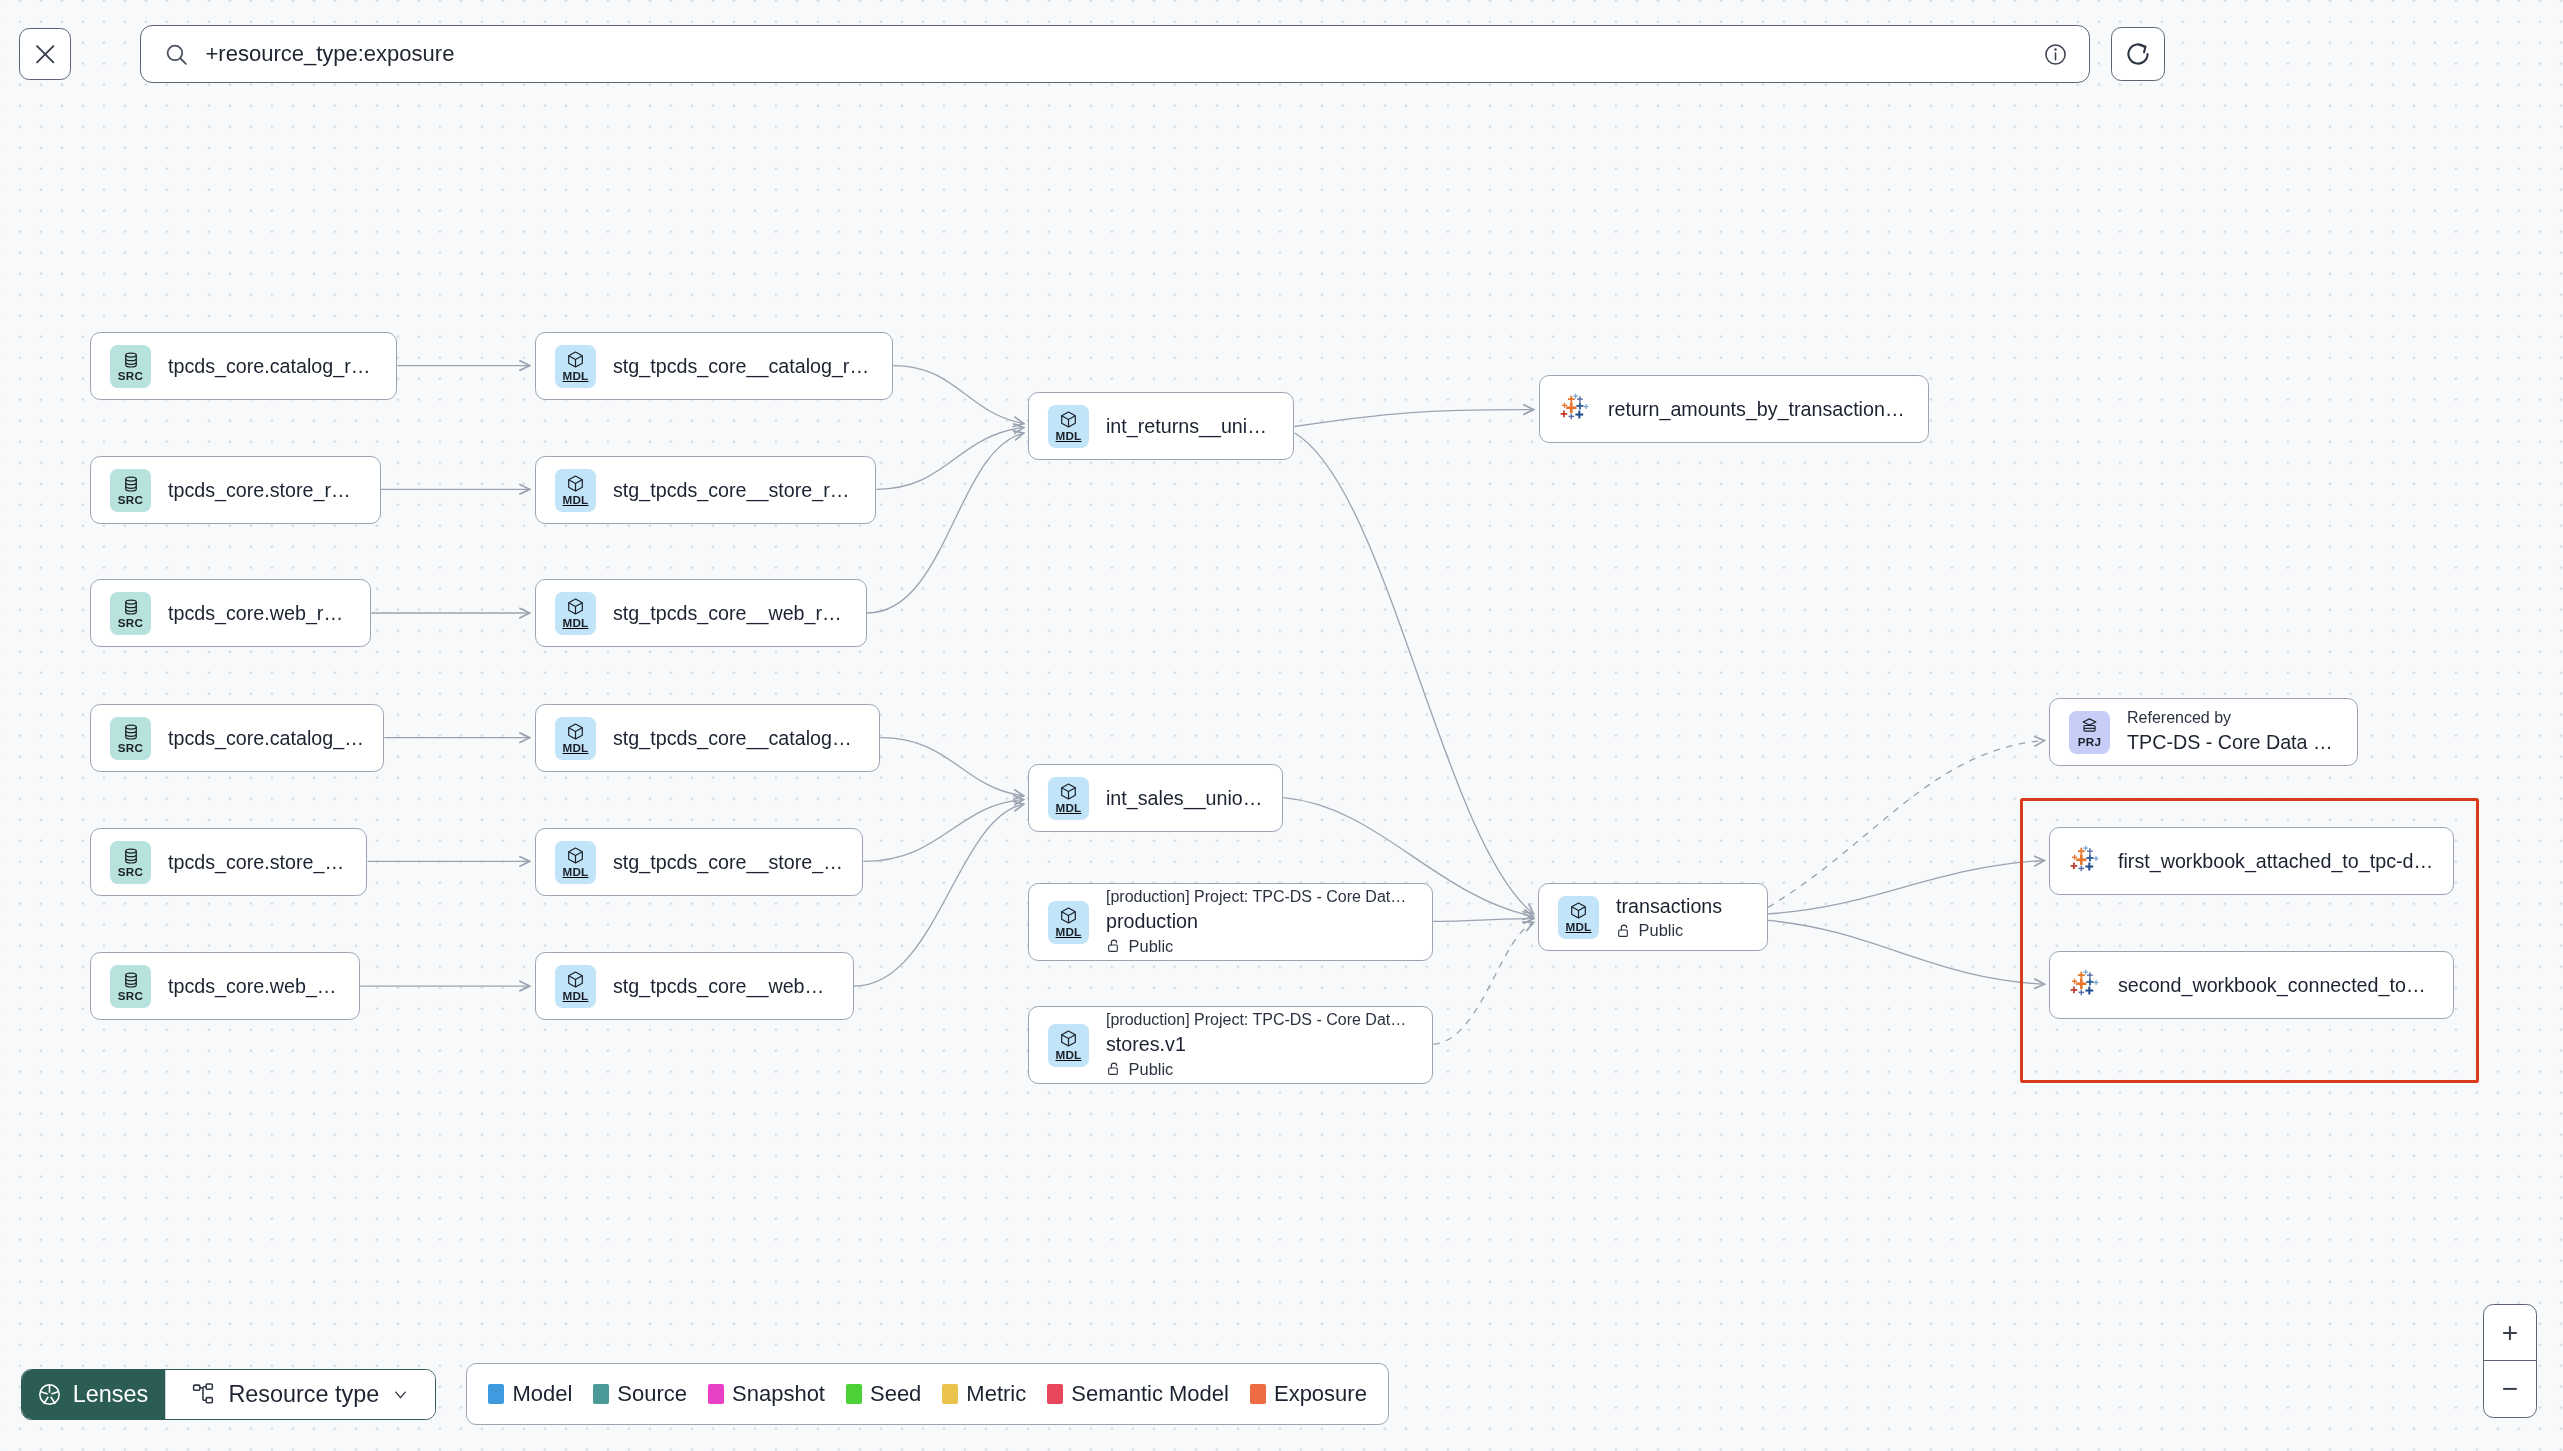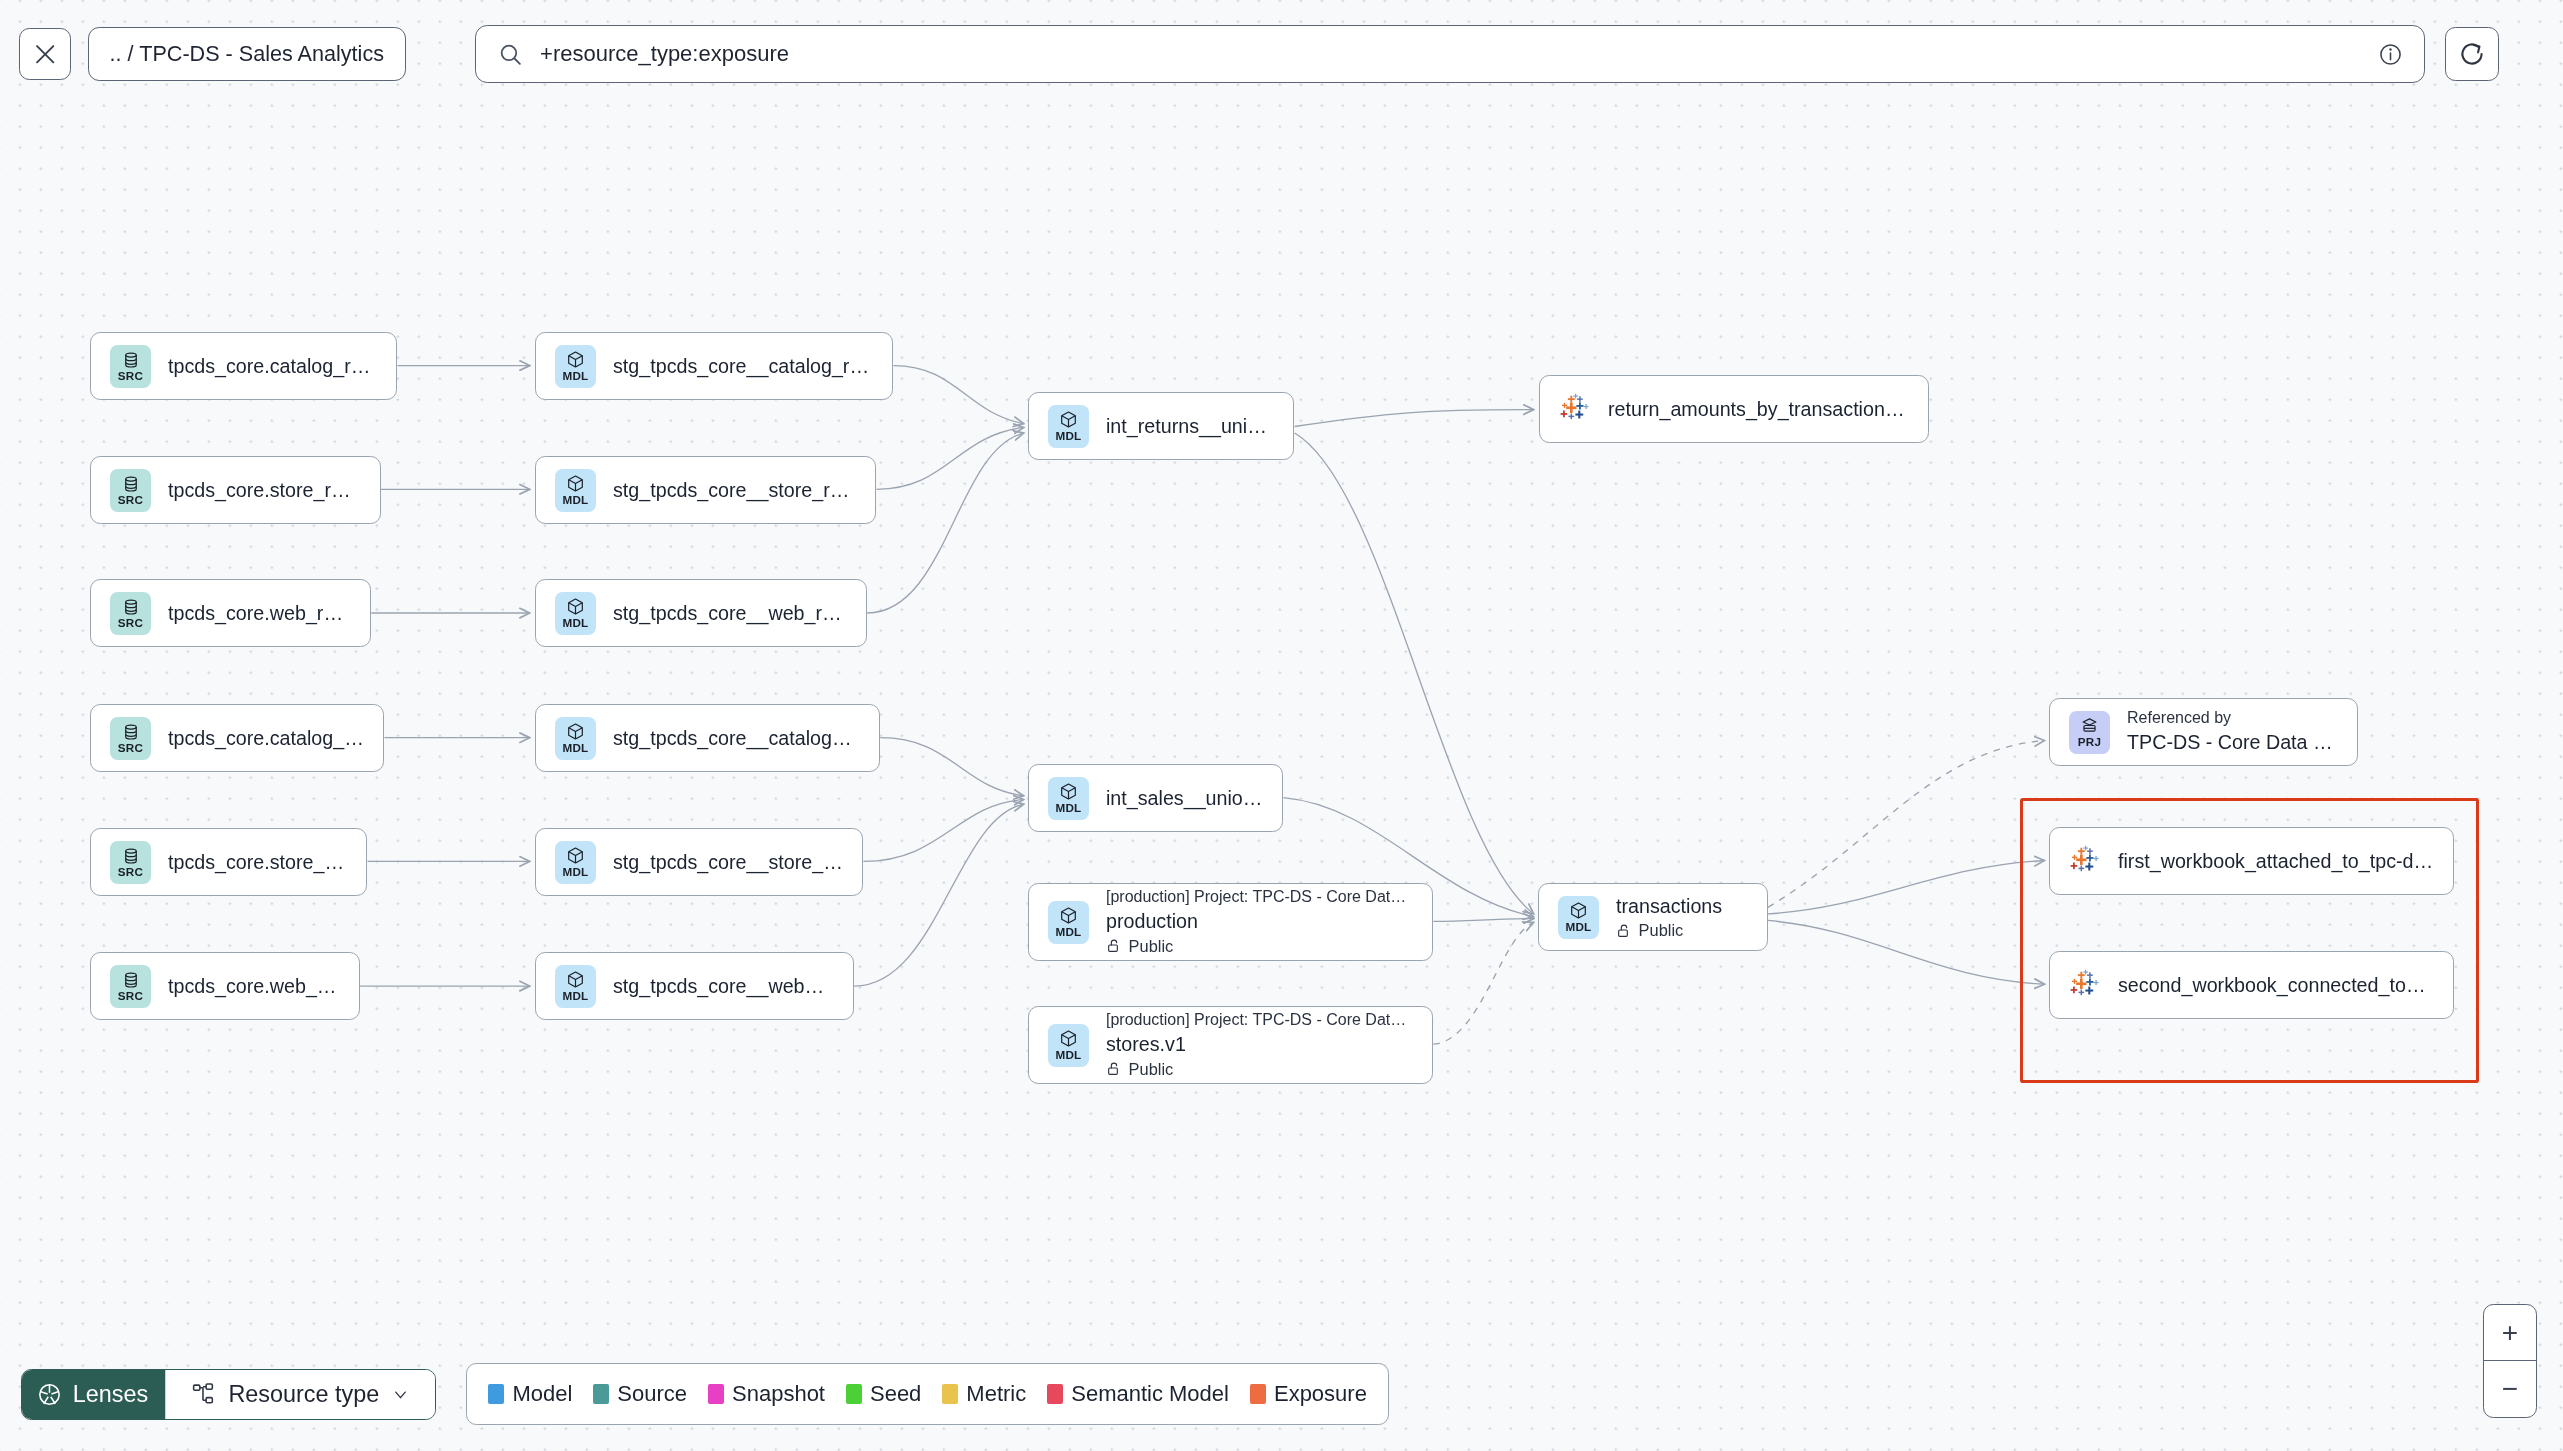--- a/index.html
+++ b/index.html
@@ -87,21 +87,21 @@
   }
   .badge {
     flex: 0 0 auto;
     width: 41px; height: 43px;
     border-radius: 7.5px;
     display: flex; flex-direction: column;
     align-items: center; justify-content: center;
     gap: 0px;
   }
   .badge.src { background: #b7e2dd; }
-  .badge.mdl { background: #c2e4f8; }
+  .badge.mdl { background: #c2e4f8; text-decoration: underline; }
   .badge.prj { background: #c6cdf7; }
   .badge-label {
     font-size: 11.7px; font-weight: 600; color: #1b2028;
     letter-spacing: 0.2px; line-height: 1;
     margin-top: 0.9px;
   }
   .node-label {
     font-size: 19.7px; color: #1b2230;
     white-space: nowrap; overflow: hidden; text-overflow: ellipsis;
     line-height: 1.25;
@@ -196,23 +196,20 @@
 
   <div class="toolbar">
 
     <div class="tb-btn close-btn">
       <svg class="icon-svg" width="24.4" height="24.4" viewBox="0 0 24 24" fill="none" stroke="#39404d" stroke-width="1.9" stroke-linecap="round">
         <line x1="4" y1="4" x2="20" y2="20"></line>
           <line x1="20" y1="4" x2="4" y2="20"></line>
       </svg>
     </div>
 
-    <div class="breadcrumb">
-      <span>.. / TPC-DS - Sales Analytics</span>
-    </div>
 
     <div class="searchbar">
       <svg class="icon-svg" width="25" height="25" viewBox="0 0 24 24" fill="none" stroke="#4a5260" stroke-width="1.7" stroke-linecap="round">
         <circle cx="10.5" cy="10.5" r="7"></circle>
           <line x1="15.6" y1="15.6" x2="21" y2="21"></line>
       </svg>
       <input class="search-text" type="text" value="+resource_type:exposure" placeholder="Search lineage" style="">
       <svg class="icon-svg" width="25" height="25" viewBox="0 0 24 24" fill="none" stroke="#3b4250" stroke-width="1.5">
         <circle cx="12" cy="12" r="9.2"></circle>
         <line x1="12" y1="10.6" x2="12" y2="17" stroke-linecap="round"></line>

